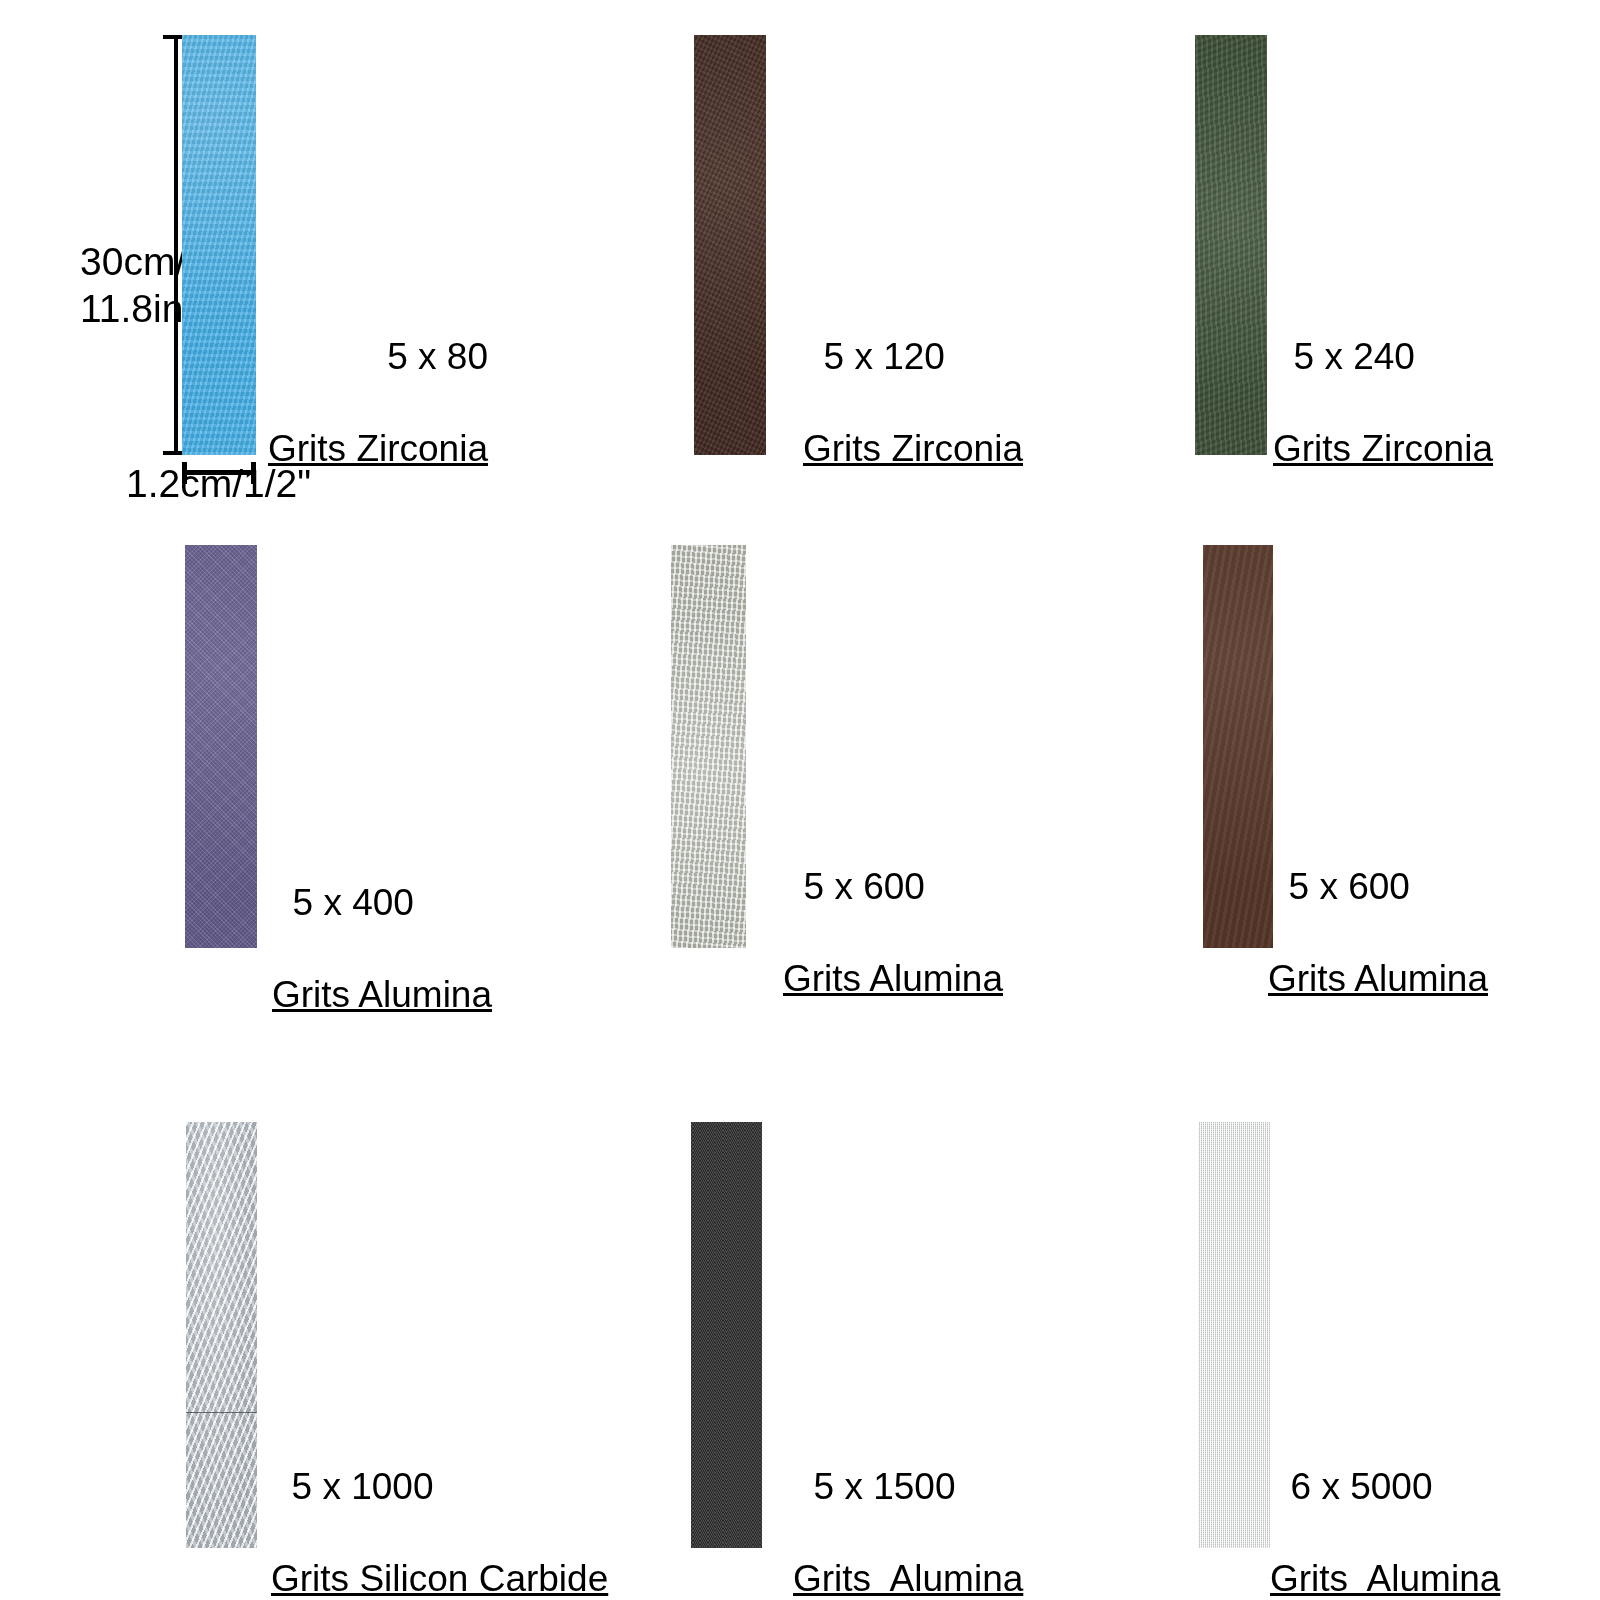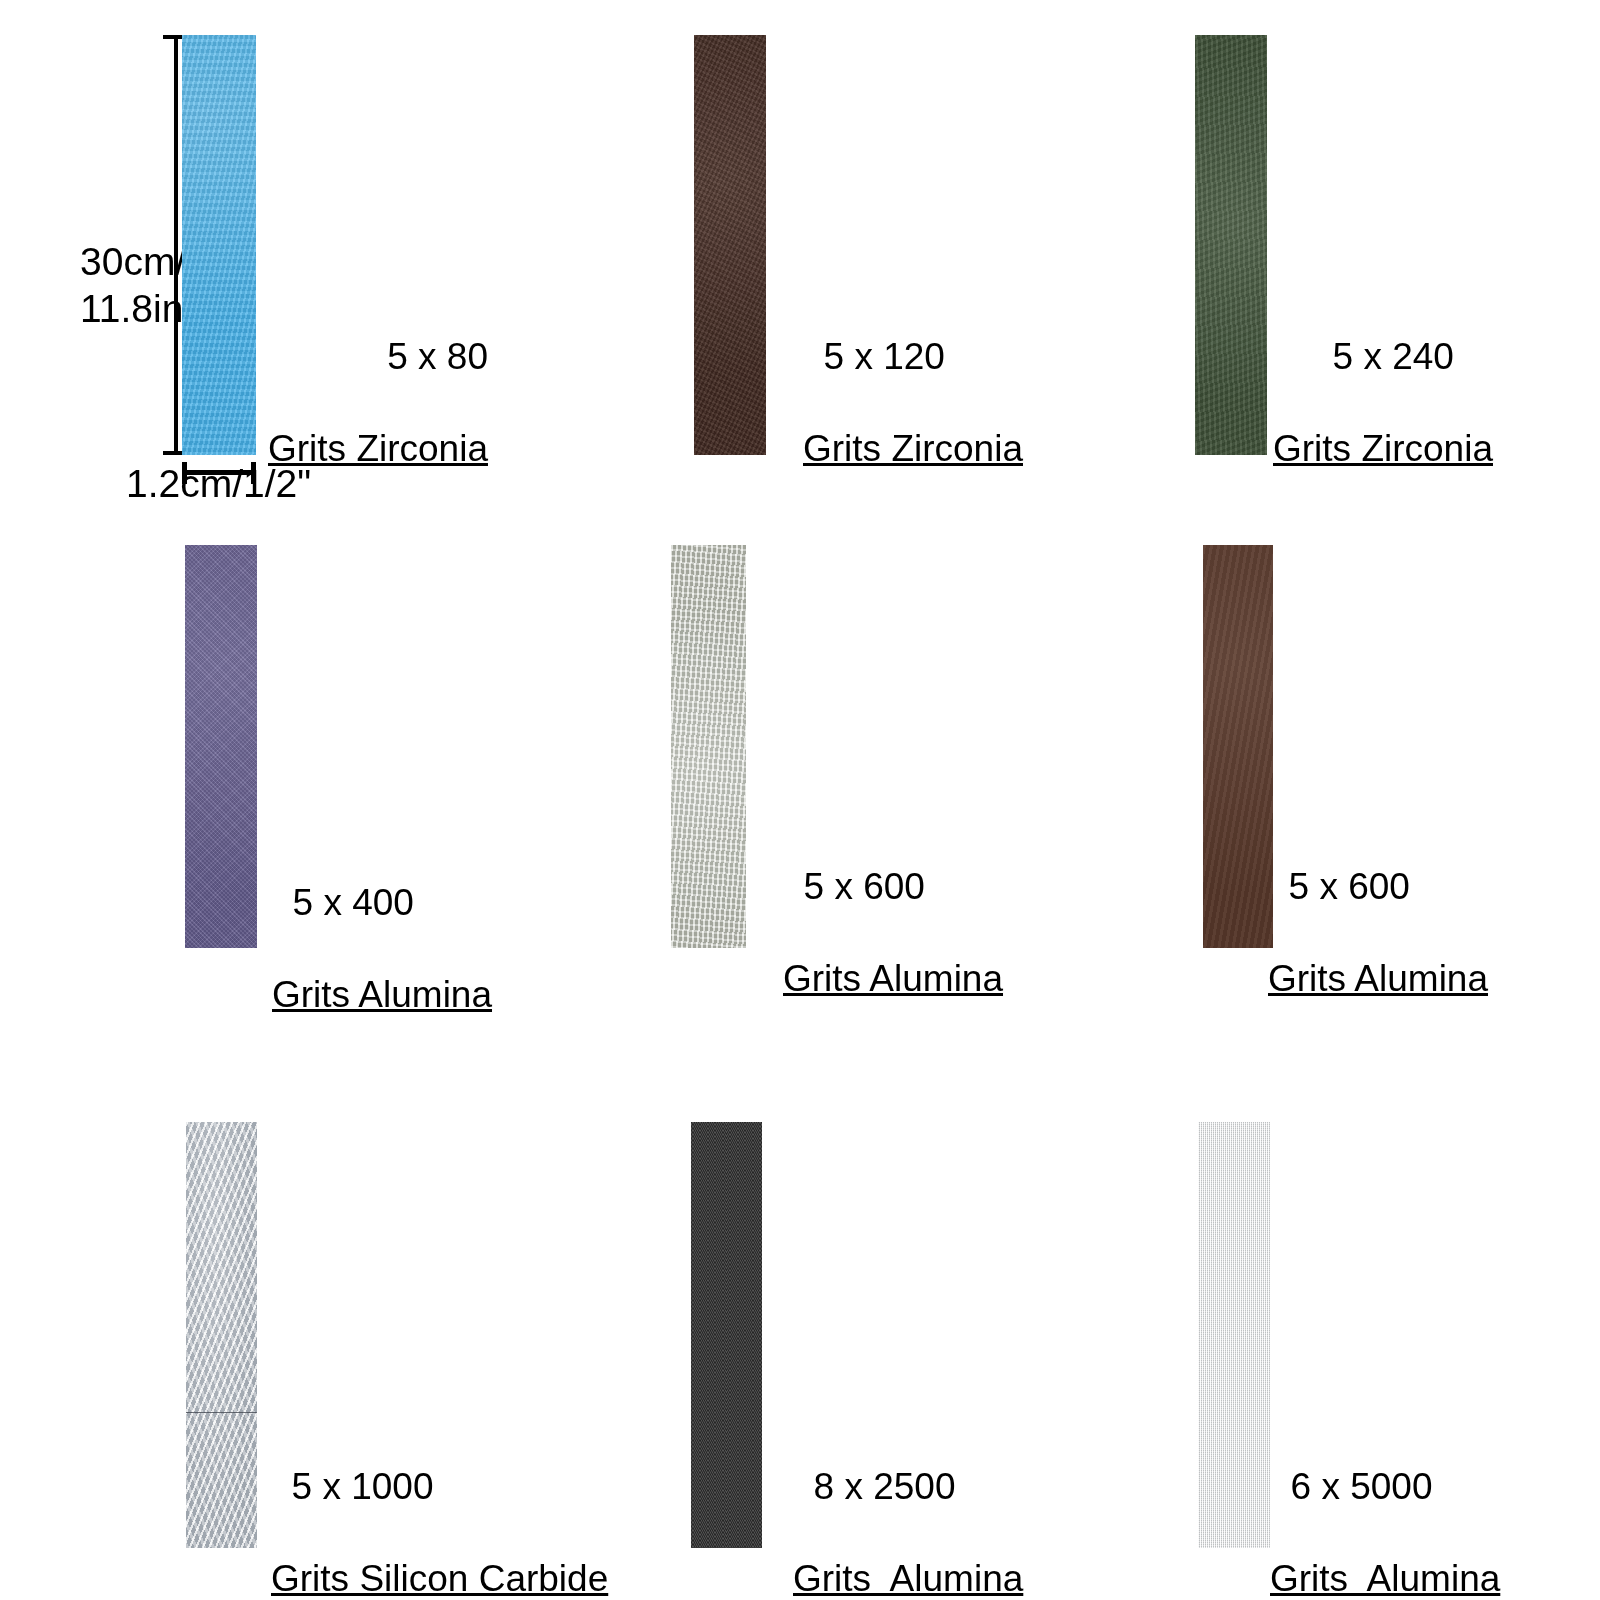--- a/index.html
+++ b/index.html
@@ -155,21 +155,21 @@
   <div class="strip-inner tex-zirc-dark"></div>
 </div>
 <div class="label" style="left:803px; top:288px;">
   <span>5 x 120</span>
   <span class="line2">Grits Zirconia</span>
 </div>
 
 <div class="strip" style="left:1195px; top:35px; width:72px; height:420px; background:#43573c;">
   <div class="strip-inner tex-zirc-green"></div>
 </div>
-<div class="label" style="left:1273px; top:288px;text-align:center;">
+<div class="label" style="left:1273px; top:288px;">
   <span>5 x 240</span>
   <span class="line2">Grits Zirconia</span>
 </div>
 
 <div class="strip" style="left:185px; top:545px; width:72px; height:403px; background:#6a6296;">
   <div class="strip-inner tex-alum-purple"></div>
 </div>
 <div class="label" style="left:272px; top:834px;">
   <span>5 x 400</span>
   <span class="line2">Grits Alumina</span>
@@ -197,21 +197,21 @@
 </div>
 <div class="label" style="left:271px; top:1418px;">
   <span>5 x 1000</span>
   <span class="line2">Grits Silicon Carbide</span>
 </div>
 
 <div class="strip" style="left:691px; top:1122px; width:71px; height:426px; background:#3a3a3a;">
   <div class="strip-inner tex-alum-charcoal"></div>
 </div>
 <div class="label" style="left:793px; top:1418px;">
-  <span>8 x 2500</span>
+  <span>5 x 1500</span>
   <span class="line2">Grits  Alumina</span>
 </div>
 
 <div class="strip" style="left:1198px; top:1122px; width:72px; height:426px; background:#e4e4e2;">
   <div class="strip-inner tex-alum-white"></div>
 </div>
 <div class="label" style="left:1270px; top:1418px;">
   <span>6 x 5000</span>
   <span class="line2">Grits  Alumina</span>
 </div>

